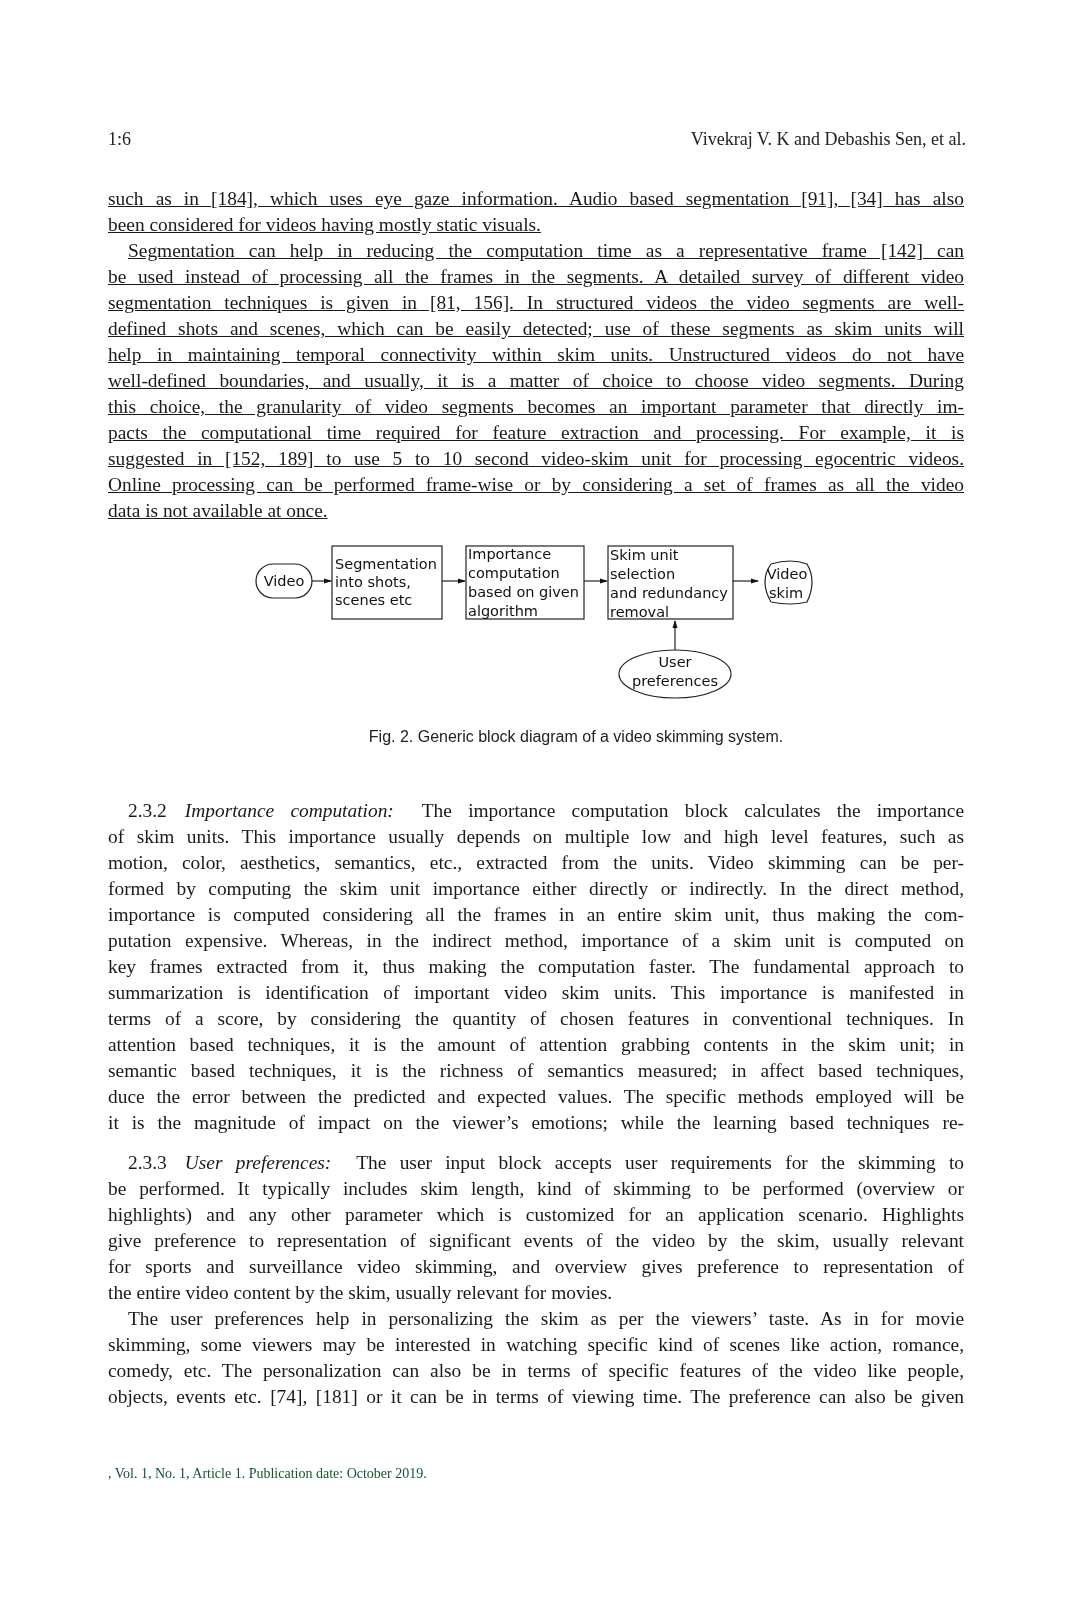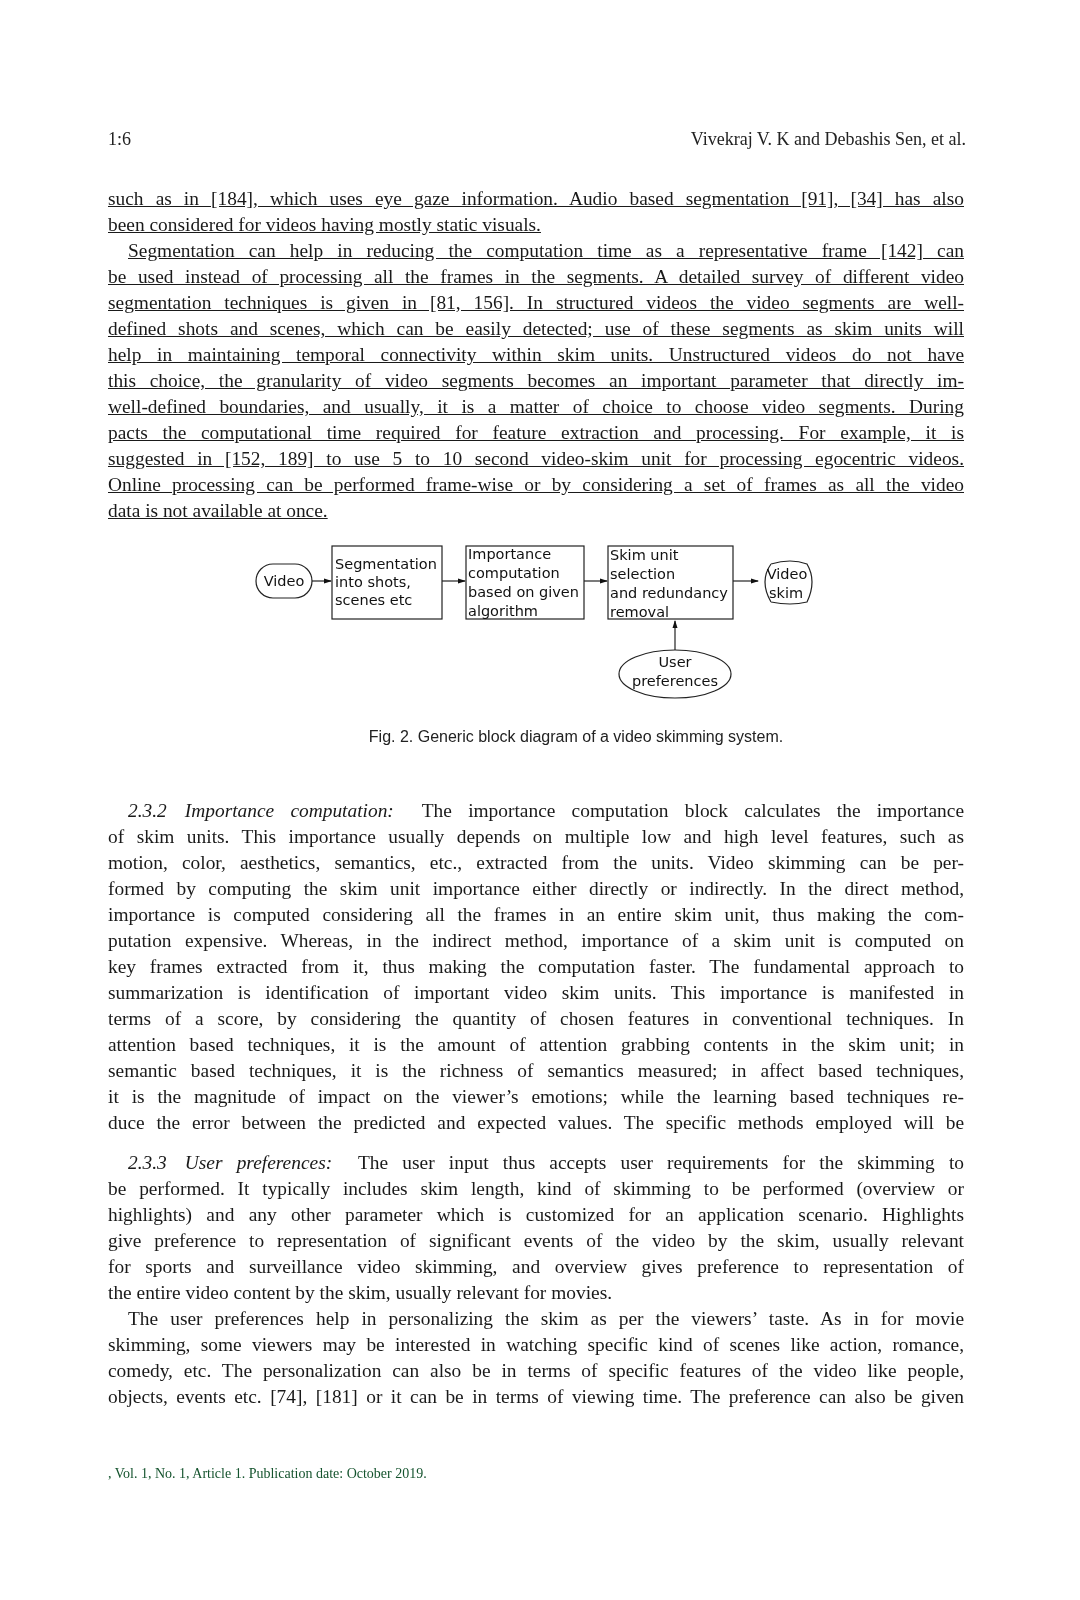--- a/index.html
+++ b/index.html
@@ -12,21 +12,21 @@
   .running-head .pagenum { position: absolute; left: 0; top: 0; }
   .running-head .authors { position: absolute; right: 0; top: 0; }
 
   .text { position: absolute; left: 102px; width: 856px; font-size: 19.4px; line-height: 26px; text-align: justify; color: #1a1a1a; }
   .text p { margin: 0; }
   .line { display: block; text-align: justify; text-align-last: justify; white-space: nowrap; }
   .line.last { text-align-last: left; }
 
   .block1 { top: 186px; text-decoration: underline; }
   .block2 { top: 798px; }
-  .subhead-num { font-style: italic; margin-right: 18px; }
+  .subhead-num { margin-right: 18px; }
   .subhead-title { font-style: italic; margin-right: 12px; }
 
   .figure { position: absolute; left: 245px; top: 540px; width: 580px; height: 170px; }
   .figure svg { position: absolute; left: 0; top: 0; }
   .caption { position: absolute; top: 728px; left: 0; width: 1080px; text-align: center; font-size: 16px; color: #222; }
 
   .footer { position: absolute; top: 1466px; left: 102px; font-size: 14px; color: #14532d; }
 </style>
 </head>
 <body>
@@ -42,22 +42,22 @@
     <p>
       <span class="line">such as in [184], which uses eye gaze information. Audio based segmentation [91], [34] has also</span>
       <span class="line last">been considered for videos having mostly static visuals.</span>
     </p>
     <p>
       <span class="line" style="padding-left:20px;">Segmentation can help in reducing the computation time as a representative frame [142] can</span>
       <span class="line">be used instead of processing all the frames in the segments. A detailed survey of different video</span>
       <span class="line">segmentation techniques is given in [81, 156]. In structured videos the video segments are well-</span>
       <span class="line">defined shots and scenes, which can be easily detected; use of these segments as skim units will</span>
       <span class="line">help in maintaining temporal connectivity within skim units. Unstructured videos do not have</span>
+      <span class="line">well-defined boundaries, and usually, it is a matter of choice to choose video segments. During</span>
       <span class="line">this choice, the granularity of video segments becomes an important parameter that directly im-</span>
-      <span class="line">well-defined boundaries, and usually, it is a matter of choice to choose video segments. During</span>
       <span class="line">pacts the computational time required for feature extraction and processing. For example, it is</span>
       <span class="line">suggested in [152, 189] to use 5 to 10 second video-skim unit for processing egocentric videos.</span>
       <span class="line">Online processing can be performed frame-wise or by considering a set of frames as all the video</span>
       <span class="line last">data is not available at once.</span>
     </p>
   </div>
 
   <div class="figure">
     <svg width="580" height="170" viewBox="0 0 580 170" xmlns="http://www.w3.org/2000/svg">
       <defs>
@@ -124,25 +124,25 @@
       <span class="line">of skim units. This importance usually depends on multiple low and high level features, such as</span>
       <span class="line">motion, color, aesthetics, semantics, etc., extracted from the units. Video skimming can be per-</span>
       <span class="line">formed by computing the skim unit importance either directly or indirectly. In the direct method,</span>
       <span class="line">importance is computed considering all the frames in an entire skim unit, thus making the com-</span>
       <span class="line">putation expensive. Whereas, in the indirect method, importance of a skim unit is computed on</span>
       <span class="line">key frames extracted from it, thus making the computation faster. The fundamental approach to</span>
       <span class="line">summarization is identification of important video skim units. This importance is manifested in</span>
       <span class="line">terms of a score, by considering the quantity of chosen features in conventional techniques. In</span>
       <span class="line">attention based techniques, it is the amount of attention grabbing contents in the skim unit; in</span>
       <span class="line">semantic based techniques, it is the richness of semantics measured; in affect based techniques,</span>
+      <span class="line">duce the error between the predicted and expected values. The specific methods employed will be</span>
       <span class="line">it is the magnitude of impact on the viewer’s emotions; while the learning based techniques re-</span>
-      <span class="line">duce the error between the predicted and expected values. The specific methods employed will be</span>
     </p>
     <p style="margin-top:14px;">
-      <span class="line" style="padding-left:20px;"><span class="subhead-num">2.3.3</span><span class="subhead-title">User preferences:</span> <span>The user input thus accepts user requirements for the skimming to</span></span>
+      <span class="line" style="padding-left:20px;"><span class="subhead-num">2.3.3</span><span class="subhead-title">User preferences:</span> <span>The user input block accepts user requirements for the skimming to</span></span>
       <span class="line">be performed. It typically includes skim length, kind of skimming to be performed (overview or</span>
       <span class="line">highlights) and any other parameter which is customized for an application scenario. Highlights</span>
       <span class="line">give preference to representation of significant events of the video by the skim, usually relevant</span>
       <span class="line">for sports and surveillance video skimming, and overview gives preference to representation of</span>
       <span class="line last">the entire video content by the skim, usually relevant for movies.</span>
     </p>
     <p>
       <span class="line" style="padding-left:20px;">The user preferences help in personalizing the skim as per the viewers’ taste. As in for movie</span>
       <span class="line">skimming, some viewers may be interested in watching specific kind of scenes like action, romance,</span>
       <span class="line">comedy, etc. The personalization can also be in terms of specific features of the video like people,</span>

